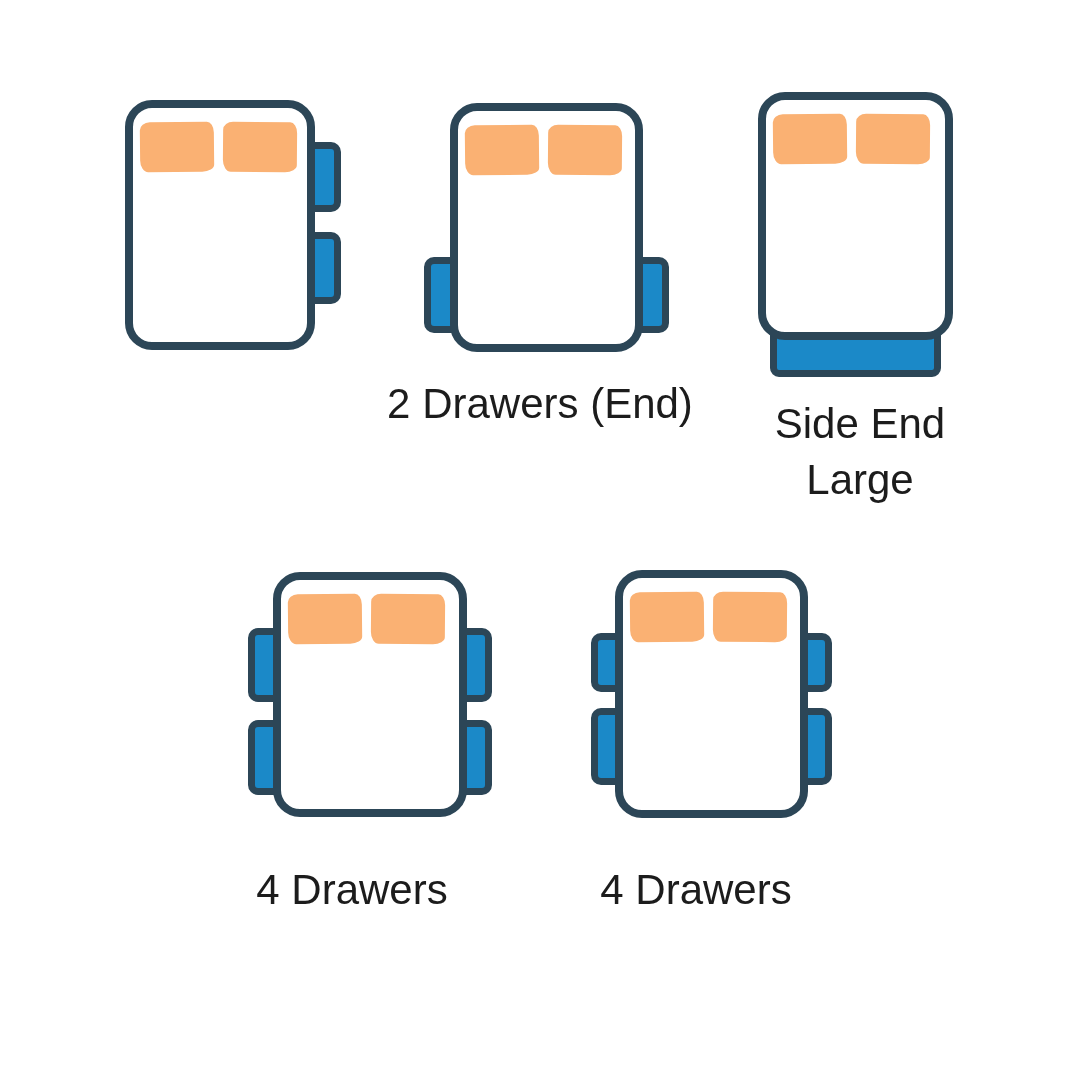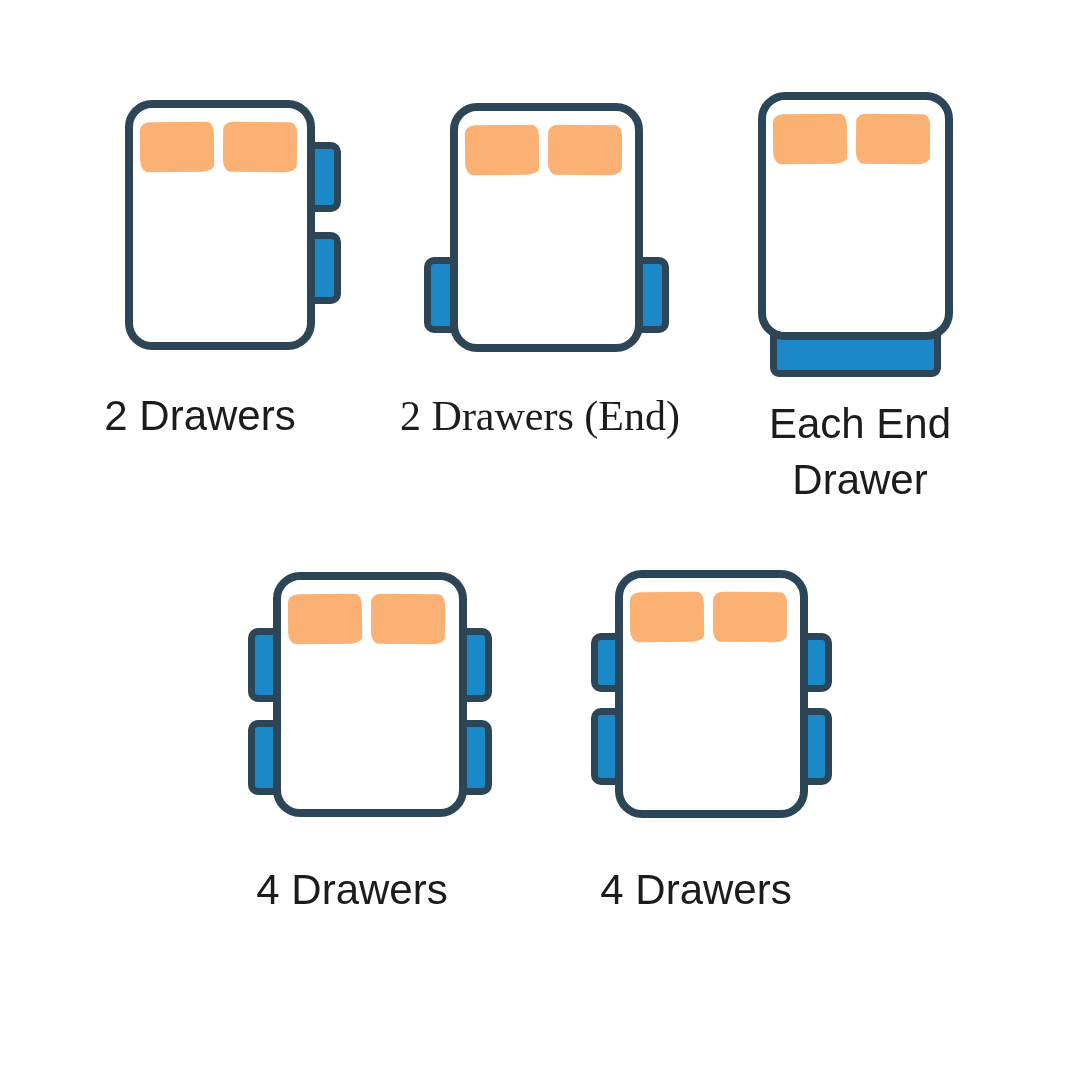--- a/index.html
+++ b/index.html
@@ -77,21 +77,21 @@
   
   .label {
     position: absolute;
     text-align: center;
     font-size: 42px;
     line-height: 56px;
     font-weight: 400;
     color: var(--label-text, #1c1c1c);
   }
   #label1 { left: 40px;  top: 388px; width: 320px; }
-  #label2 { left: 360px; top: 388px; width: 360px; font-family: Liberation Serif, serif; }
+  #label2 { left: 360px; top: 376px; width: 360px; }
   #label3 { left: 710px; top: 396px; width: 300px; }
   #label4 { left: 212px; top: 862px; width: 280px; }
   #label5 { left: 546px; top: 862px; width: 300px; }
 </style>
 </head>
 <body>
 
 <div class="canvas">
 
   <div class="figure" id="fig1">
@@ -136,30 +136,29 @@
     <div class="drawer d2"></div>
     <div class="drawer d3"></div>
     <div class="drawer d4"></div>
     <div class="bed">
       <div class="pillow p1"></div>
       <div class="pillow p2"></div>
     </div>
   </div>
 
   <div class="label" id="label1">
-    <div>2 Drawers</div>
   </div>
 
   <div class="label" id="label2">
     <div>2 Drawers (End)</div>
   </div>
 
   <div class="label" id="label3">
-    <div>Each End</div>
-    <div>Drawer</div>
+    <div>Side End</div>
+    <div>Large</div>
   </div>
 
   <div class="label" id="label4">
     <div>4 Drawers</div>
   </div>
 
   <div class="label" id="label5">
     <div>4 Drawers</div>
   </div>
 

